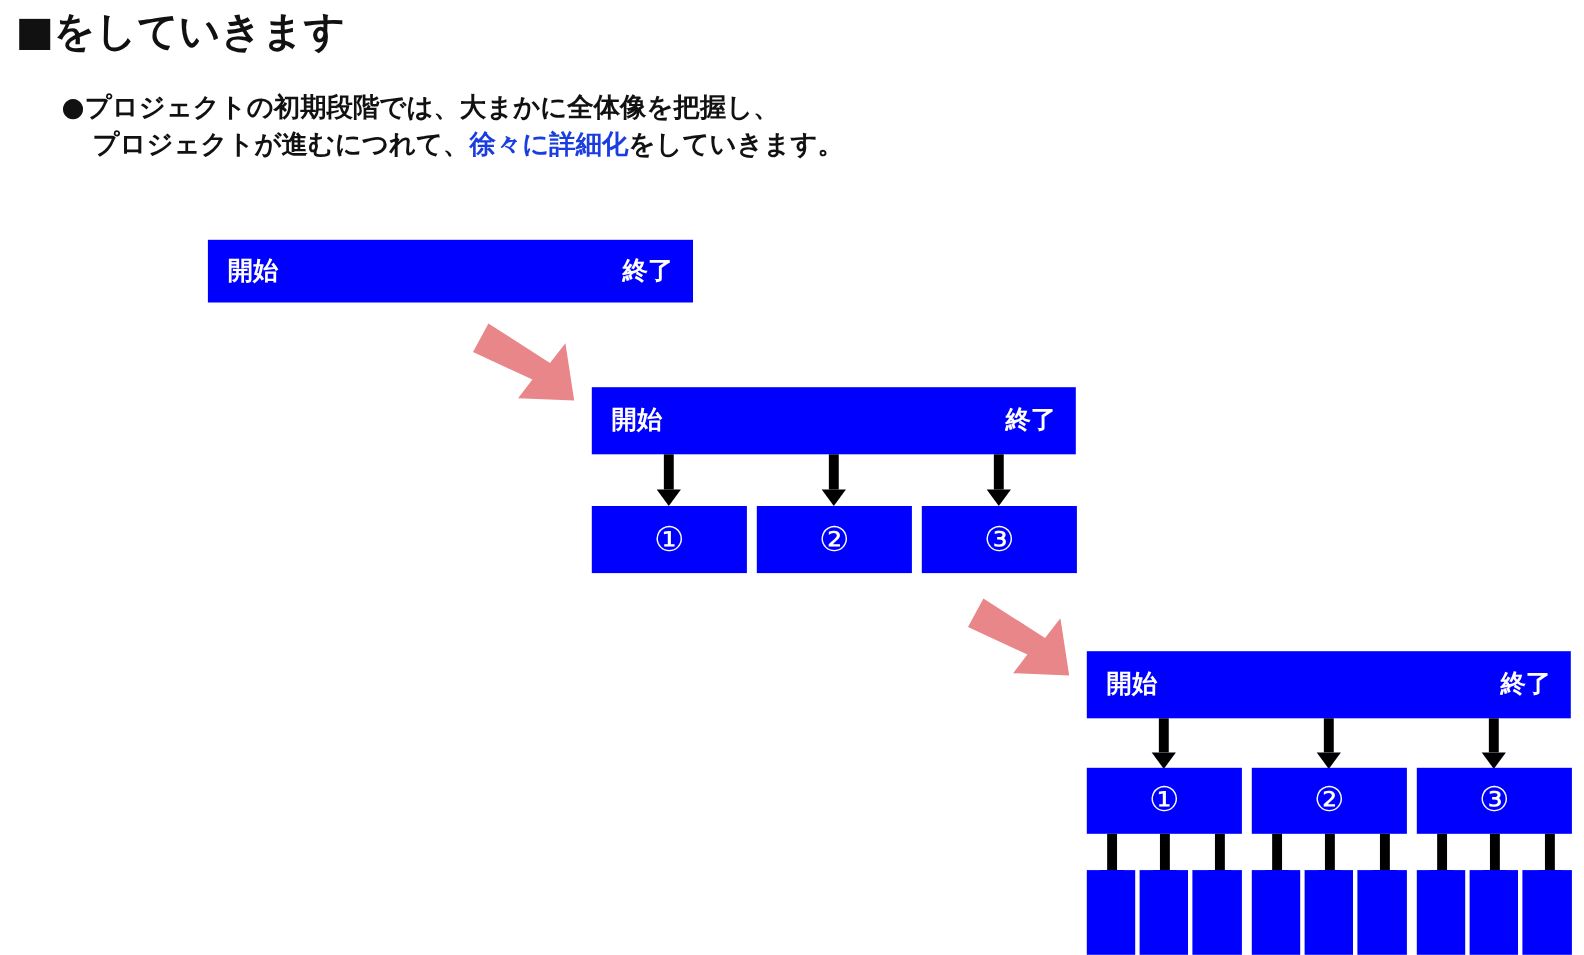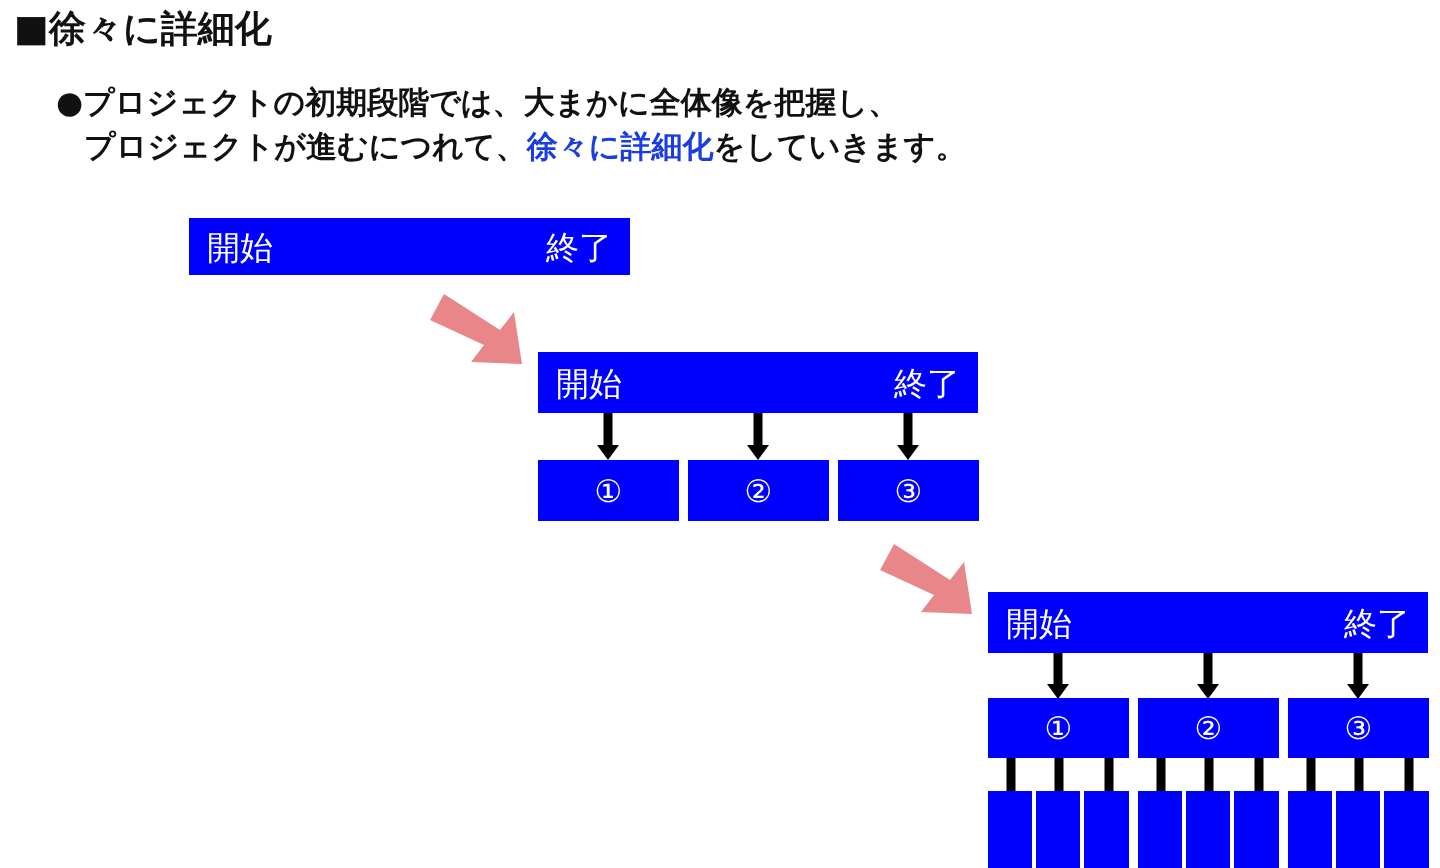--- a/index.html
+++ b/index.html
@@ -26,41 +26,41 @@
     color: #111111;
     letter-spacing: 0px;
     white-space: nowrap;
     line-height: 1.15;
   }
 
   .bullet-block {
     position: absolute;
     left: 56px;
     top: 80px;
-    font-size: 31px;
+    font-size: 24px;
     font-weight: bold;
     color: #111111;
     line-height: 1.42;
     white-space: nowrap;
   }
   .bullet-line-1 { display: block; }
   .bullet-line-2 { display: block; padding-left: 28px; text-align: center; }
   .accent-blue { color: #1a3de0; }
 
   
   .bar {
     position: absolute;
     background: #0000ff;
     box-sizing: border-box;
   }
   .bar-label {
     position: absolute;
     color: #ffffff;
-    font-weight: normal;
-    font-size: 33px;
+    font-weight: bold;
+    font-size: 23px;
     white-space: nowrap;
     line-height: 1;
   }
   .bar-label.start { left: 18px; top: 50%; transform: translateY(-50%); }
   .bar-label.end   { right: 18px; top: 50%; transform: translateY(-50%); }
 
   .task-box {
     position: absolute;
     background: #0000ff;
     box-sizing: border-box;
@@ -105,21 +105,21 @@
   .pink-arrow {
     position: absolute;
     width: 118px;
     height: 82px;
   }
   .pink-arrow svg { display: block; width: 100%; height: 100%; }
 </style>
 </head>
 <body>
 
-<div class="slide-heading">■徐々に詳細化</div>
+<div class="slide-heading">■をしていきます</div>
 
 <div class="bullet-block">
   <span class="bullet-line-1">●プロジェクトの初期段階では、大まかに全体像を把握し、</span>
   <span class="bullet-line-2">
     <span>プロジェクトが進むにつれて、</span><span class="accent-blue">徐々に詳細化</span><span>をしていきます。</span>
   </span>
 </div>
 
 <div class="bar" style="left:189px; top:218px; width:441px; height:57px;">
   <span class="bar-label start">開始</span>

